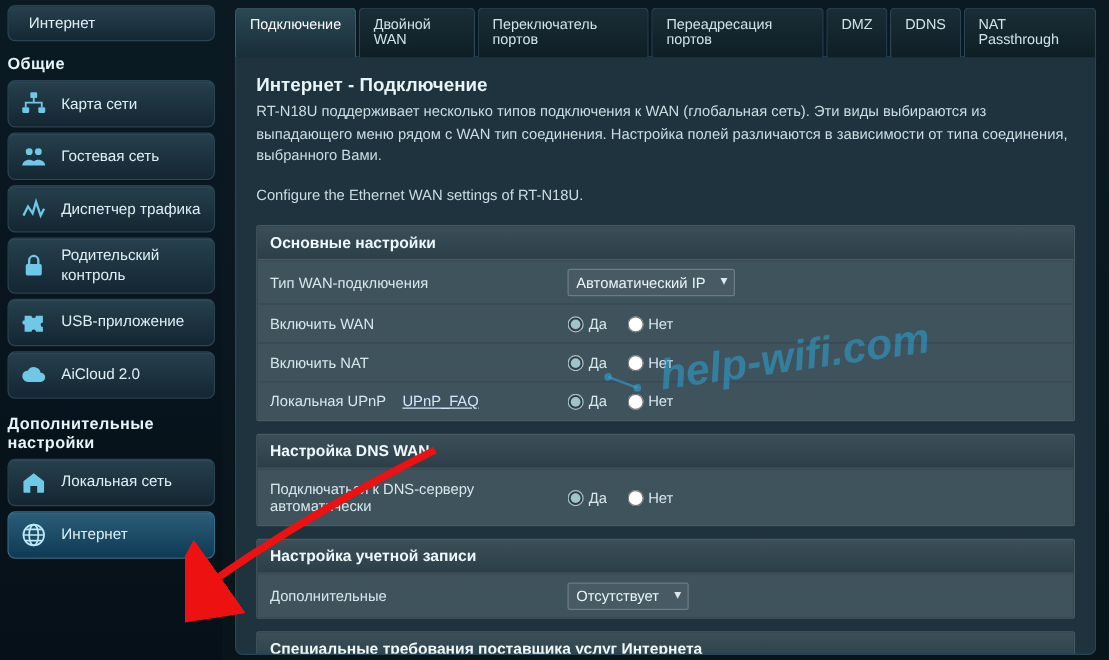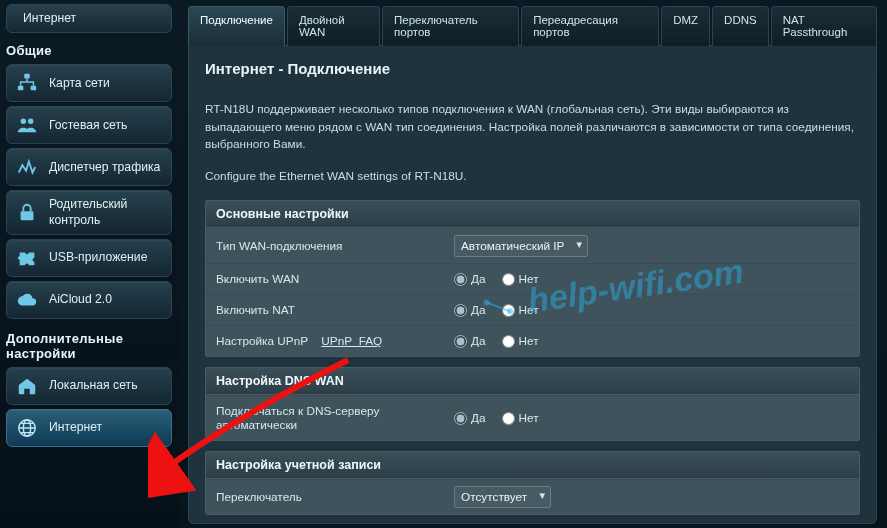--- a/index.html
+++ b/index.html
@@ -27,21 +27,21 @@
   .tab {
     padding: 7px 11px 8px 11px; border:1px solid #2b4454; border-bottom:none; border-radius:4px 4px 0 0;
     background: linear-gradient(#1a2d36, #0e1e25); color:#cfe4ea; font-size:11.5px; cursor:pointer;
     margin-bottom:-1px;
   }
   .tab.active { background: linear-gradient(#2a4854, #182e38); color:#fff; border-color:#3a5a68; }
   .panel {
     border:1px solid #2b4454; border-top:none; border-radius:0 0 6px 6px; background:#1e333d;
     padding: 14px 16px 16px 16px; height: calc(100% - 34px); overflow:hidden;
   }
-  .panel h2 { font-size:15px; font-weight:bold; color:#e8f4f8; margin-bottom:24px; }
+  .panel h2 { font-size:15px; font-weight:bold; color:#e8f4f8; margin-bottom:4px; }
   .panel .intro { color:#c9dde3; font-size:11.8px; line-height:1.5; margin-bottom:14px; }
   .form-section { border:1px solid #4a5a62; border-radius:2px; margin-bottom:10px; overflow:hidden; }
   .form-section-header {
     background: linear-gradient(#3b4f58, #2c3f48); padding:6px 10px; font-weight:bold; font-size:12.5px; color:#eef8fa;
     border-bottom:1px solid #4a5a62;
   }
   .form-row {
     display:flex; align-items:center; border-top:1px solid #3a4b53; background:#3f535c;
   }
   .form-row:first-of-type { border-top:none; }
@@ -218,21 +218,21 @@
               <label class="radio-option">
                   <input type="radio" name="nat" style="">
                   <span>Нет</span>
                 </label>
             </div>
           </div>
         </div>
 
         <div class="form-row">
           <div class="label">
-            <span>Настройка UPnP</span>
+            <span>Локальная UPnP</span>
             <a href="#">UPnP_FAQ</a>
           </div>
           <div class="control">
             <div class="radio-group">
               <label class="radio-option">
                   <input type="radio" name="upnp" checked="" style="">
                   <span>Да</span>
                 </label>
               <label class="radio-option">
                   <input type="radio" name="upnp" style="">
@@ -258,21 +258,21 @@
                   <span>Нет</span>
                 </label>
             </div>
           </div>
         </div>
       </div>
 
       <div class="form-section">
         <div class="form-section-header">Настройка учетной записи</div>
         <div class="form-row">
-          <div class="label">Переключатель</div>
+          <div class="label">Дополнительные</div>
           <div class="control">
             <span class="select-wrap">
               <select class="ctl">
                 <option>Отсутствует</option>
               </select>
             </span>
           </div>
         </div>
       </div>
 

